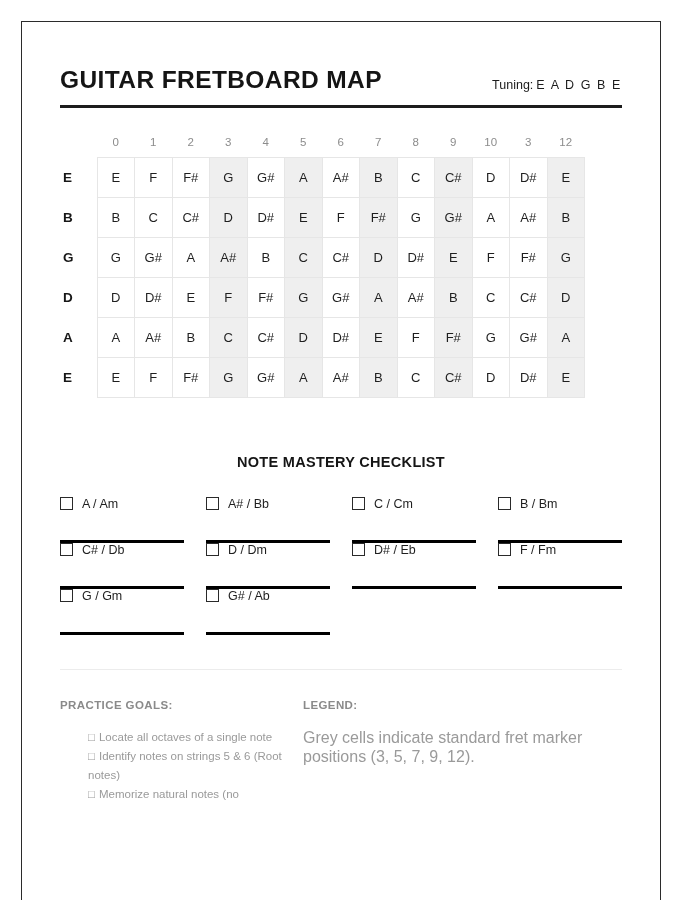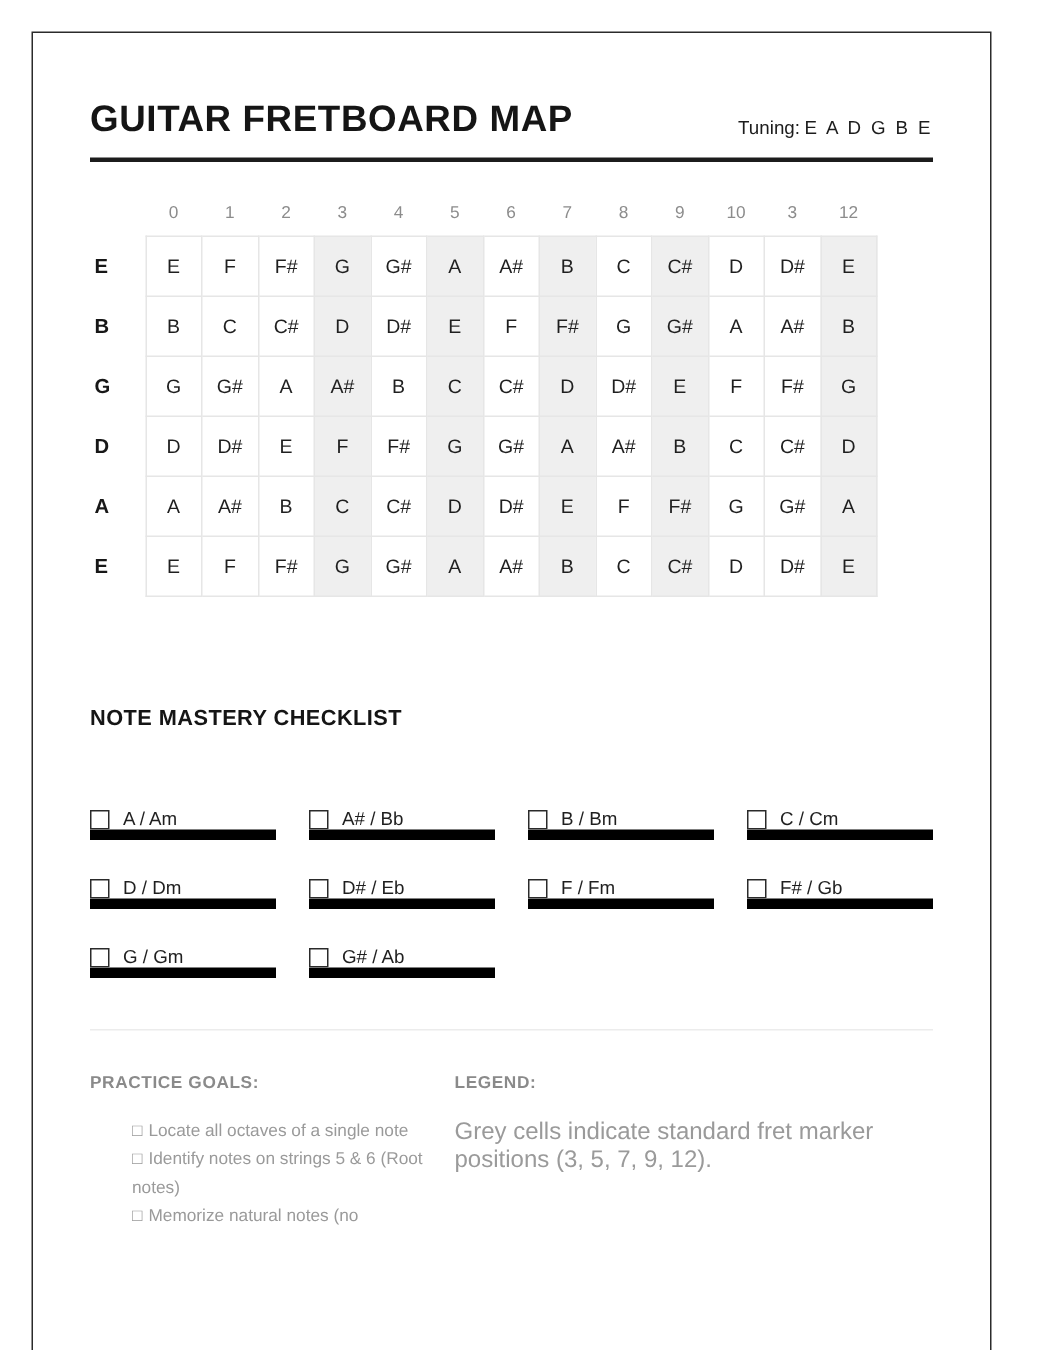--- a/index.html
+++ b/index.html
@@ -94,35 +94,36 @@
     background: #ffffff;
   }
   table.fretboard td.note.marker { background: #efefef; }
 
   
   .section-heading {
     font-size: 14.5px;
     font-weight: bold;
     letter-spacing: 0.3px;
     color: #151515;
-    margin-top: 73px;
+    margin-top: 56px;
+    text-align: center;
   }
   .checklist-grid {
     margin-top: 27px;
     display: grid;
     grid-template-columns: repeat(4, 1fr);
     column-gap: 22px;
     row-gap: 0px;
   }
   .check-item {
     display: flex;
-    align-items: flex-end;
+    align-items: flex-start;
     gap: 9px;
     height: 46px;
-    border-bottom: 7px solid #000000;
+    border-bottom: 3px solid #000000;
   }
   .check-box {
     width: 13px;
     height: 13px;
     border: 1.4px solid #2a2a2a;
     background: #fff;
     flex: 0 0 auto;
   }
   .check-label {
     font-size: 12.5px;
@@ -317,41 +318,41 @@
         <div class="check-item">
           <span class="check-box"></span>
           <span class="check-label">A / Am</span>
         </div>
         <div class="check-item">
           <span class="check-box"></span>
           <span class="check-label">A# / Bb</span>
         </div>
         <div class="check-item">
           <span class="check-box"></span>
+          <span class="check-label">C / Cm</span>
+        </div>
+        <div class="check-item">
+          <span class="check-box"></span>
           <span class="check-label">B / Bm</span>
         </div>
         <div class="check-item">
           <span class="check-box"></span>
-          <span class="check-label">C / Cm</span>
+          <span class="check-label">C# / Db</span>
         </div>
         <div class="check-item">
           <span class="check-box"></span>
           <span class="check-label">D / Dm</span>
         </div>
         <div class="check-item">
           <span class="check-box"></span>
           <span class="check-label">D# / Eb</span>
         </div>
         <div class="check-item">
           <span class="check-box"></span>
           <span class="check-label">F / Fm</span>
-        </div>
-        <div class="check-item">
-          <span class="check-box"></span>
-          <span class="check-label">F# / Gb</span>
         </div>
         <div class="check-item">
           <span class="check-box"></span>
           <span class="check-label">G / Gm</span>
         </div>
         <div class="check-item">
           <span class="check-box"></span>
           <span class="check-label">G# / Ab</span>
         </div>
       </div>

